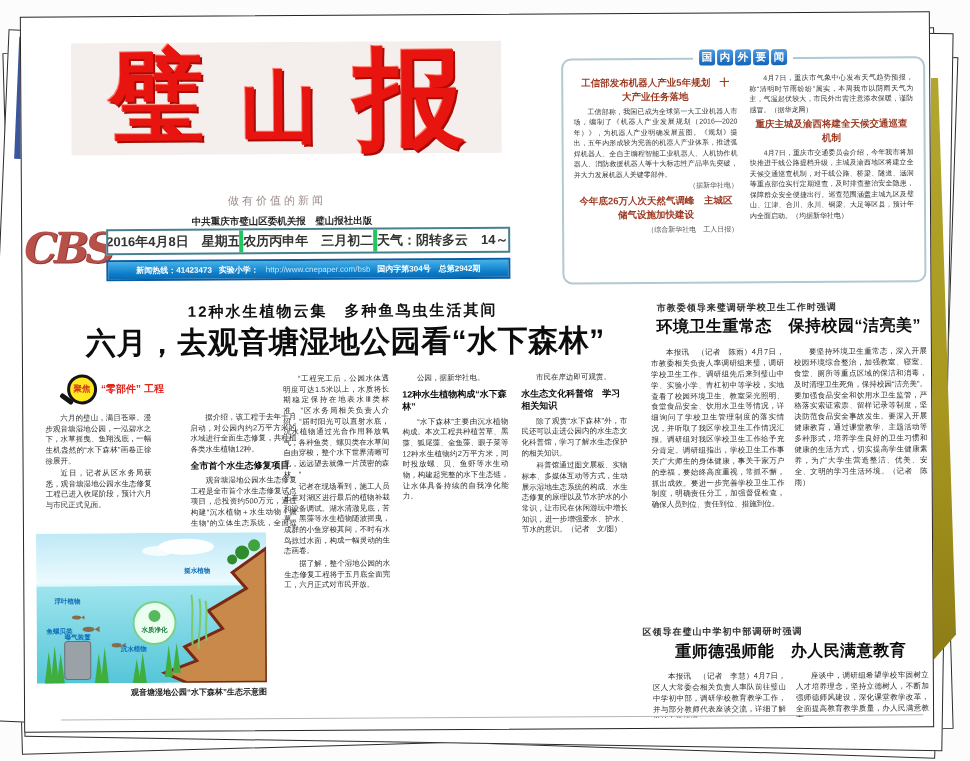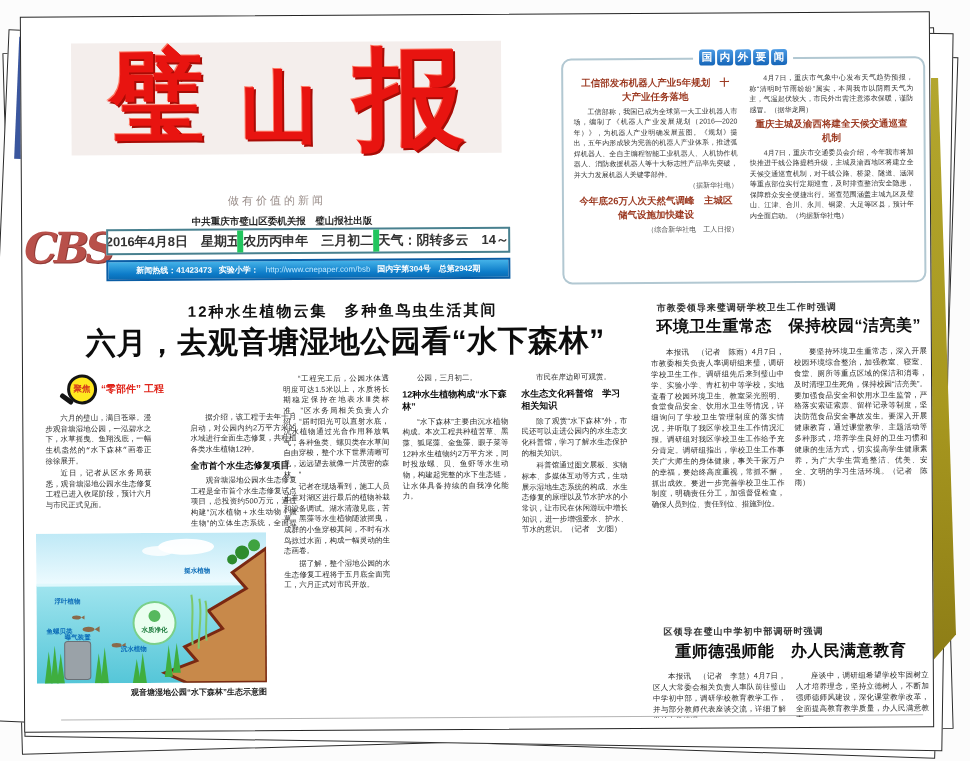--- a/index.html
+++ b/index.html
@@ -36,21 +36,21 @@
   #publisher{left:110px;top:199px;width:300px;text-align:center;font-size:9.5px;
     font-weight:bold;color:#262626;}
   #cbs-logo{left:2px;top:206px;width:95px;height:58px;font-family:"DejaVu Serif",serif;
     font-style:italic;font-weight:bold;font-size:42px;color:#b8504a;letter-spacing:-4px;
     text-shadow:1px 1px 0 #8e3a36;}
   
   #info-row{left:84px;top:212px;width:404px;height:26px;border:2px solid #48808f;
     display:flex;align-items:stretch;background:#fff;box-sizing:border-box;}
   .info-cell{flex:1;display:flex;align-items:center;justify-content:center;
     font-size:13px;font-weight:bold;color:#333;white-space:nowrap;overflow:hidden;}
-  .info-cell + .info-cell{border-left:6px solid #22c55e;}
+  .info-cell + .info-cell{border-left:4px solid #22c55e;}
   
   #blue-bar{left:84px;top:243px;width:404px;height:21px;box-sizing:border-box;
     background:linear-gradient(180deg,#44b2e8 0%,#0d7cc9 70%,#0a6cb4 100%);
     border:2px solid #0a5da5;color:#fff;font-size:8px;font-weight:bold;
     display:flex;align-items:center;justify-content:center;gap:7px;white-space:nowrap;}
   #blue-bar .url{color:#bfe8ff;font-weight:normal;}
   
   #newsbox{left:540px;top:44px;width:364px;height:226px;border:2px solid #b2c8d2;
     border-radius:10px;box-sizing:border-box;background:#fff;}
   #newsbox-tag{position:absolute;top:-10px;left:50%;transform:translateX(-50%);
@@ -79,41 +79,41 @@
     justify-content:center;font-size:8.5px;font-weight:bold;color:#d2301e;}
   #focus .handle{position:absolute;left:-4px;top:22px;width:15px;height:5px;
     background:#141414;transform:rotate(36deg);border-radius:2px;}
   #focus .flabel{font-size:10px;font-weight:bold;color:#e0241a;white-space:nowrap;}
   
   .mcol{position:absolute;width:106px;overflow:hidden;font-size:7.5px;line-height:1.42;
     color:#2c2c2c;text-align:justify;}
   .mcol p{margin:0 0 2px;text-indent:2em;}
   .msub{font-size:9px;font-weight:bold;color:#0d0d0d;text-align:left;
     text-indent:0 !important;margin:4px 0 4px !important;line-height:1.4;}
-  #mc1{left:22px;top:396px;height:114px;font-family:Liberation Mono, monospace;}
+  #mc1{left:22px;top:396px;height:114px;}
   #mc2{left:141px;top:396px;height:114px;margin-left:26px;}
   #mc3{left:260px;top:358px;height:342px;}
   #mc4{left:379px;top:358px;height:342px;}
   #mc5{left:498px;top:358px;height:342px;}
   
   #illo{left:12px;top:516px;width:230px;height:150px;}
   #illo-caption{left:86px;top:670px;width:156px;text-align:right;font-size:8px;
     font-weight:bold;color:#222;}
   #bottom-hr{left:36px;top:702px;width:862px;height:1px;background:#b5b5b5;}
   
   .r-kicker{position:absolute;font-size:9px;font-weight:bold;color:#333;letter-spacing:1px;}
   .r-headline{position:absolute;width:280px;text-align:center;font-size:16px;
     font-weight:bold;color:#0d0d0d;letter-spacing:.5px;white-space:nowrap;}
   .r-body{position:absolute;display:flex;gap:10px;width:276px;overflow:hidden;}
   .r-body .rc{flex:1;font-size:7.5px;line-height:1.45;color:#2c2c2c;text-align:justify;overflow:hidden;}
   .r-body .rc p{margin:0;text-indent:2em;}
   #r-kicker1{left:634px;top:288px;}
   #r-headline1{left:626px;top:303px;}
   #r-body1{left:628px;top:334px;height:266px;}
-  #r-kicker2{left:639px;top:612px;}
+  #r-kicker2{left:618px;top:612px;}
   #r-headline2{left:626px;top:628px;}
   #r-body2{left:628px;top:658px;height:46px;}
   svg text{font-family:"Liberation Sans",sans-serif;}
 </style>
 </head>
 <body>
 
 <div id="sheet-b3" class="sheet-back"></div>
 <div id="sheet-b2" class="sheet-back"></div>
 <div id="sheet-b4" class="sheet-back">
@@ -190,21 +190,21 @@
     <p>据介绍，该工程于去年十月启动，对公园内约2万平方米的水域进行全面生态修复，共种植各类水生植物12种。</p>
     <p class="msub">全市首个水生态修复项目</p>
     <p>观音塘湿地公园水生态修复工程是全市首个水生态修复试点项目，总投资约500万元，通过构建“沉水植物＋水生动物＋微生物”的立体生态系统，全面提升水体的自净能力。</p>
   </div>
   <div id="mc3" class="mcol">
     <p>“工程完工后，公园水体透明度可达1.5米以上，水质将长期稳定保持在地表水Ⅲ类标准。”区水务局相关负责人介绍，“届时阳光可以直射水底，沉水植物通过光合作用释放氧气，各种鱼类、螺贝类在水草间自由穿梭，整个水下世界清晰可见，远远望去就像一片茂密的森林。”</p>
     <p>记者在现场看到，施工人员正在对湖区进行最后的植物补栽和设备调试。湖水清澈见底，苦草、黑藻等水生植物随波摇曳，成群的小鱼穿梭其间，不时有水鸟掠过水面，构成一幅灵动的生态画卷。</p>
     <p>据了解，整个湿地公园的水生态修复工程将于五月底全面完工，六月正式对市民开放。</p>
   </div>
   <div id="mc4" class="mcol">
-    <p>公园，三月初二。</p>
+    <p>公园，据新华社电。</p>
     <p class="msub">12种水生植物构成“水下森林”</p>
     <p>“水下森林”主要由沉水植物构成。本次工程共种植苦草、黑藻、狐尾藻、金鱼藻、眼子菜等12种水生植物约2万平方米，同时投放螺、贝、鱼虾等水生动物，构建起完整的水下生态链，让水体具备持续的自我净化能力。</p>
   </div>
   <div id="mc5" class="mcol">
     <p>市民在岸边即可观赏。</p>
     <p class="msub">水生态文化科普馆　学习相关知识</p>
     <p>除了观赏“水下森林”外，市民还可以走进公园内的水生态文化科普馆，学习了解水生态保护的相关知识。</p>
     <p>科普馆通过图文展板、实物标本、多媒体互动等方式，生动展示湿地生态系统的构成、水生态修复的原理以及节水护水的小常识，让市民在休闲游玩中增长知识，进一步增强爱水、护水、节水的意识。（记者　文/图）</p>
   </div>
 

